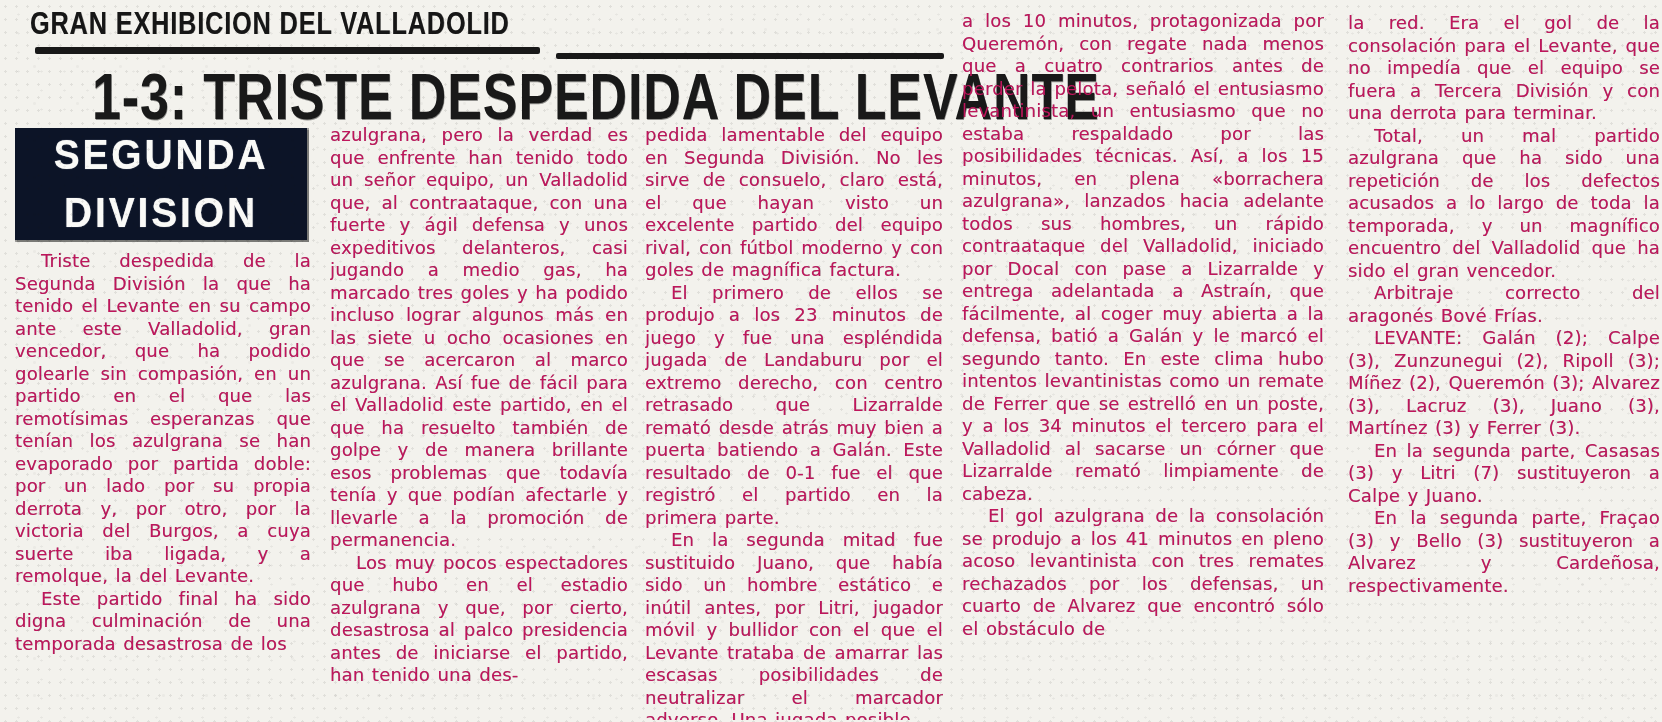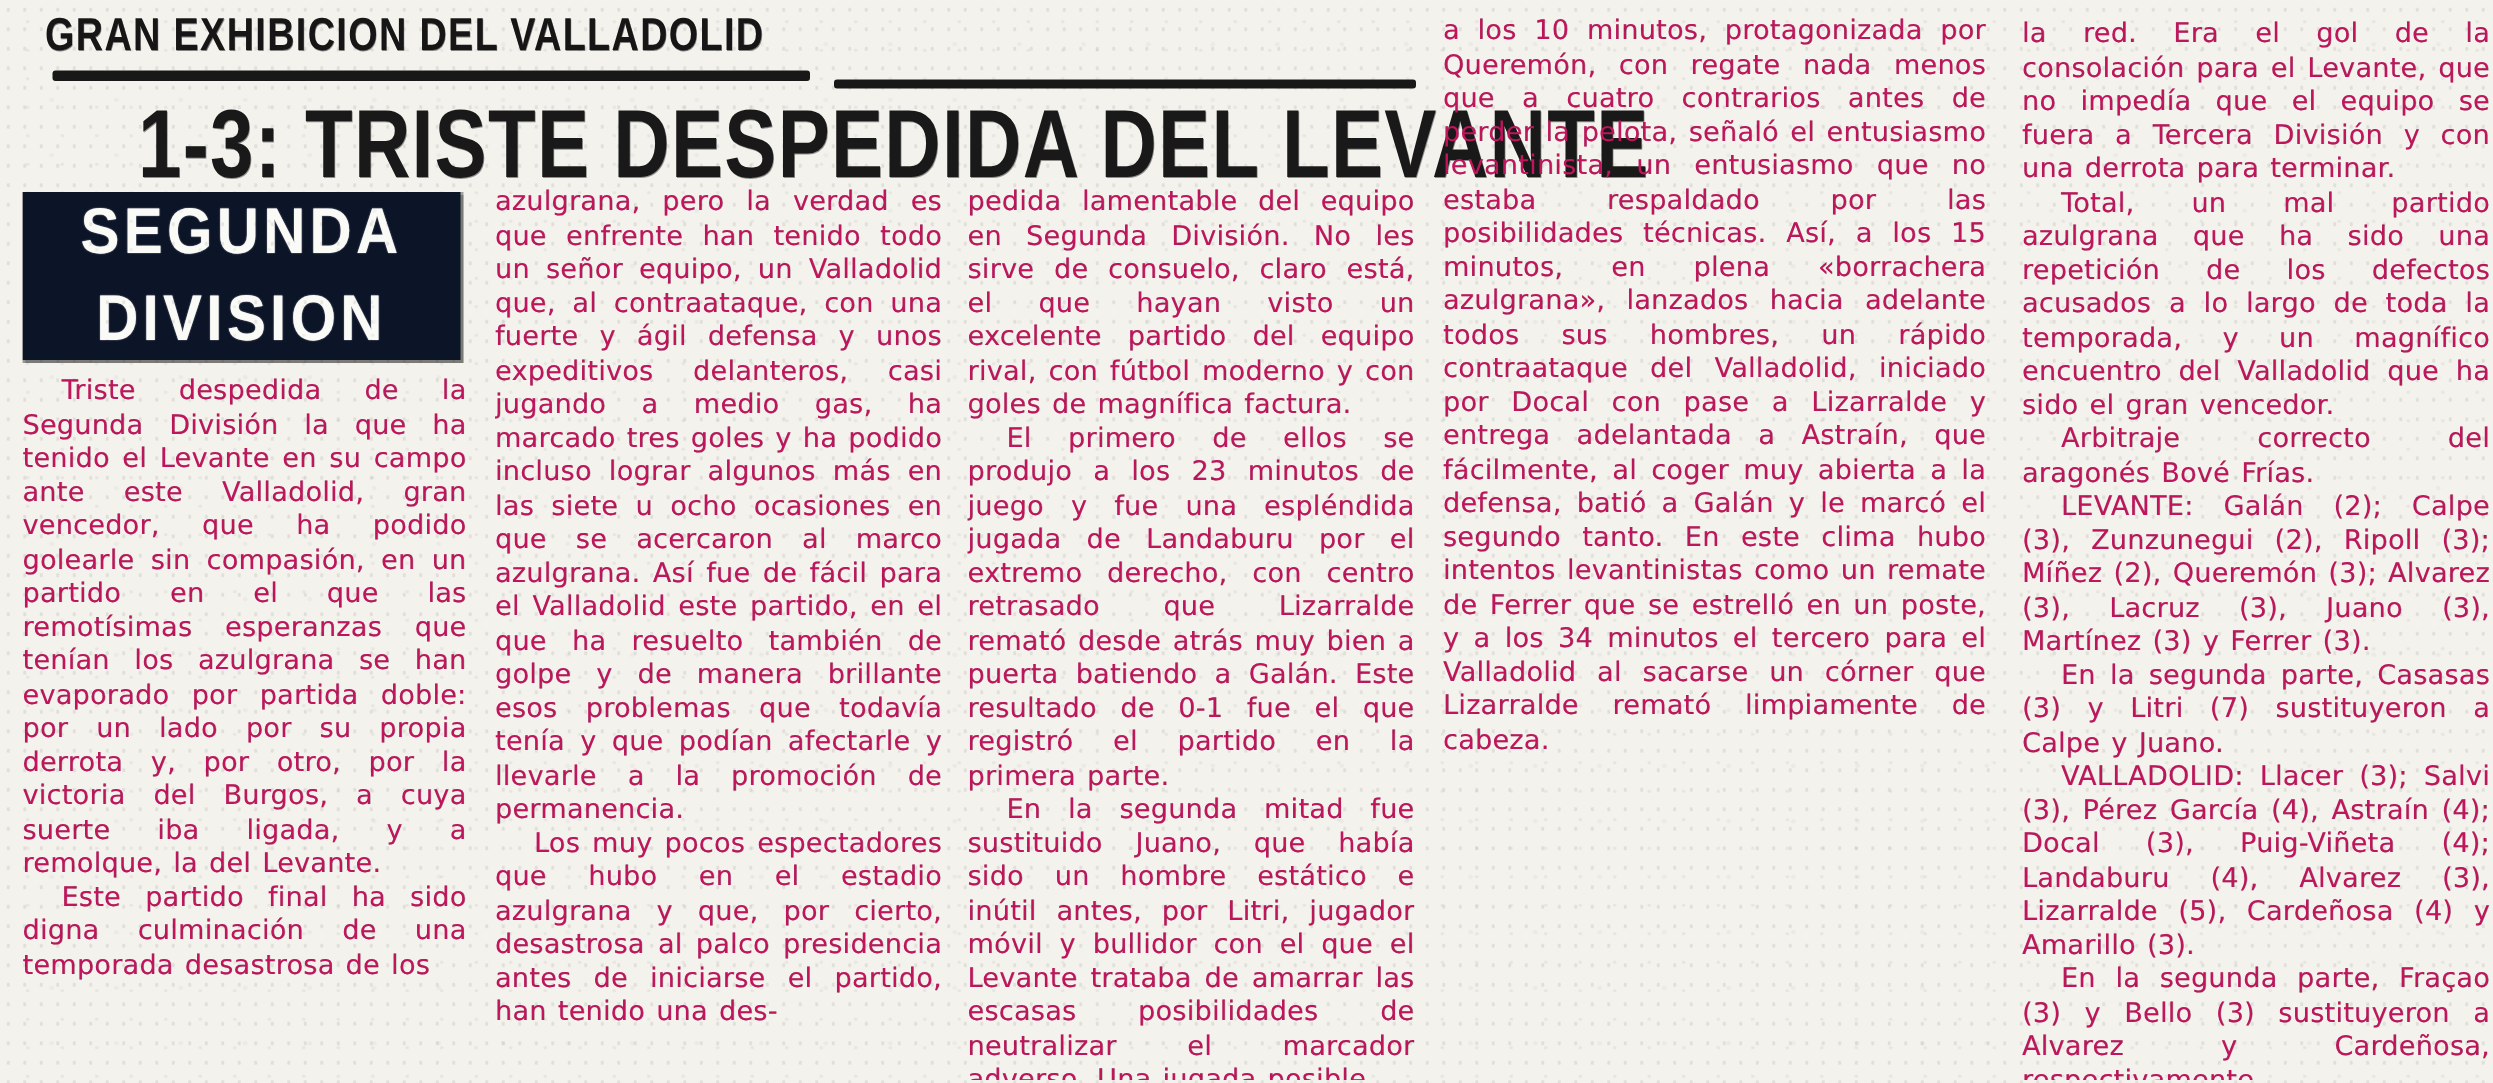--- a/index.html
+++ b/index.html
@@ -104,23 +104,23 @@
 </div>
 
 <div class="col col3">
   <p class="cont">pedida lamentable del equipo en Segunda División. No les sirve de consuelo, claro está, el que hayan visto un excelente partido del equipo rival, con fútbol moderno y con goles de magnífica factura.</p>
   <p>El primero de ellos se produjo a los 23 minutos de juego y fue una espléndida jugada de Landaburu por el extremo derecho, con centro retrasado que Lizarralde remató desde atrás muy bien a puerta batiendo a Galán. Este resultado de 0-1 fue el que registró el partido en la primera parte.</p>
   <p>En la segunda mitad fue sustituido Juano, que había sido un hombre estático e inútil antes, por Litri, jugador móvil y bullidor con el que el Levante trataba de amarrar las escasas posibilidades de neutralizar el marcador adverso. Una jugada posible</p>
 </div>
 
 <div class="col col4">
   <p class="cont">a los 10 minutos, protagonizada por Queremón, con regate nada menos que a cuatro contrarios antes de perder la pelota, señaló el entusiasmo levantinista, un entusiasmo que no estaba respaldado por las posibilidades técnicas. Así, a los 15 minutos, en plena «borrachera azulgrana», lanzados hacia adelante todos sus hombres, un rápido contraataque del Valladolid, iniciado por Docal con pase a Lizarralde y entrega adelantada a Astraín, que fácilmente, al coger muy abierta a la defensa, batió a Galán y le marcó el segundo tanto. En este clima hubo intentos levantinistas como un remate de Ferrer que se estrelló en un poste, y a los 34 minutos el tercero para el Valladolid al sacarse un córner que Lizarralde remató limpiamente de cabeza.</p>
+  <p>El gol azulgrana de la consolación se produjo a los 41 minutos en pleno acoso levantinista con tres remates rechazados por los defensas, un cuarto de Alvarez que encontró sólo el obstáculo de</p>
 </div>
 
 <div class="col col5">
   <p class="cont">la red. Era el gol de la consolación para el Levante, que no impedía que el equipo se fuera a Tercera División y con una derrota para terminar.</p>
   <p>Total, un mal partido azulgrana que ha sido una repetición de los defectos acusados a lo largo de toda la temporada, y un magnífico encuentro del Valladolid que ha sido el gran vencedor.</p>
   <p>Arbitraje correcto del aragonés Bové Frías.</p>
   <p>LEVANTE: Galán (2); Calpe (3), Zunzunegui (2), Ripoll (3); Míñez (2), Queremón (3); Alvarez (3), Lacruz (3), Juano (3), Martínez (3) y Ferrer (3).</p>
   <p>En la segunda parte, Casasas (3) y Litri (7) sustituyeron a Calpe y Juano.</p>
-  <p>VALLADOLID: Llacer (3); Salvi (3), Pérez García (4), Astraín (4); Docal (3), Puig-Viñeta (4); Landaburu (4), Alvarez (3), Lizarralde (5), Cardeñosa (4) y Amarillo (3).</p>
   <p>En la segunda parte, Fraçao (3) y Bello (3) sustituyeron a Alvarez y Cardeñosa, respectivamente.</p>
 </div>
 
 </body></html>

